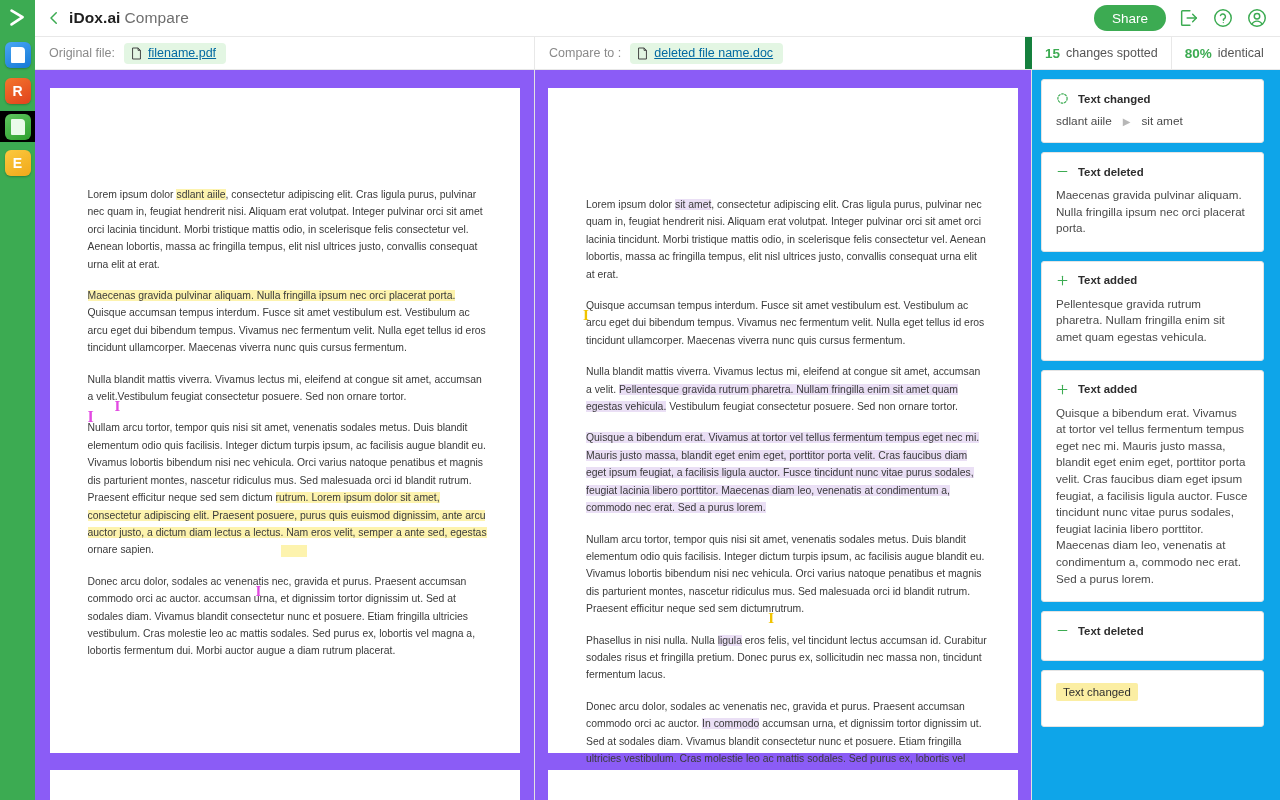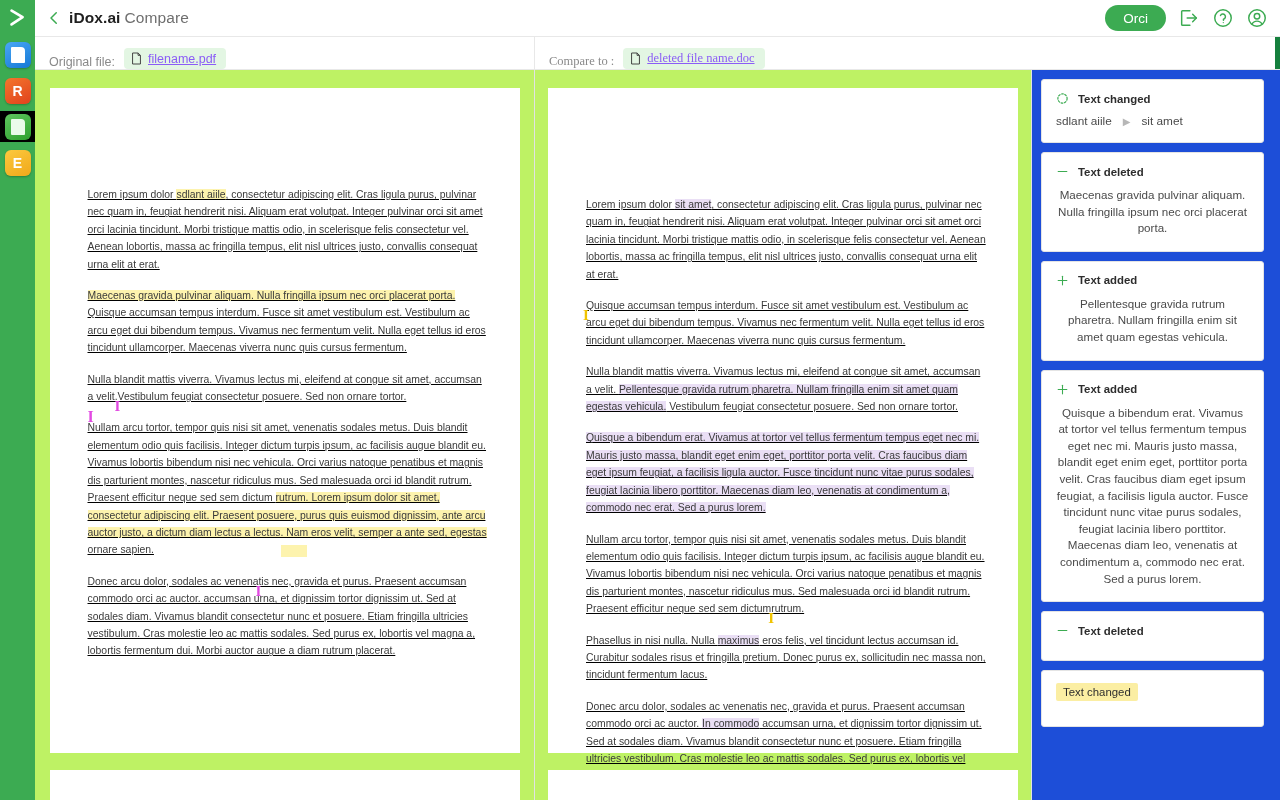--- a/index.html
+++ b/index.html
@@ -55,40 +55,40 @@
   .share-btn {
     background: #3cab52; color: #fff; border: none; border-radius: 15px;
     height: 26px; padding: 0 18px; font-size: 13.5px;
     font-family: "Liberation Sans", sans-serif; cursor: pointer;
   }
   .tb-icon { width: 22px; height: 22px; margin-left: 12px; color: #3cab52; cursor: pointer; }
   .tb-icon svg { width: 100%; height: 100%; display: block; }
 
   
   .filebar { height: 33px; flex: 0 0 33px; background: #fff; display: flex; border-bottom: 1px solid #e8e8e8; }
-  .fb-cell { display: flex; align-items: flex-end; height: 100%; padding: 0 16px 0 14px; }
+  .fb-cell { display: flex; align-items: center; height: 100%; padding: 0 16px 0 14px; }
   .fb-left  { width: 500px; flex: 0 0 500px; border-right: 1px solid #e8e8e8; }
-  .fb-mid   { flex: 1; border-right: 5px solid #15803d; font-family: Liberation Serif, serif; }
+  .fb-mid   { flex: 1; border-right: 7px solid #15803d; }
   .fb-label { font-size: 12.5px; color: #8a8a8a; margin-right: 9px; }
   .file-chip {
     background: #e3f6e3; border-radius: 4px; height: 21px;
     display: flex; align-items: center; padding: 0 10px 0 7px; gap: 6px; cursor: pointer;
   }
   .file-chip svg { width: 11px; height: 13px; color: #3b3b3b; flex: 0 0 11px; }
-  .file-chip span { font-size: 12.5px; color: #8b5cf6; text-decoration: underline; }
+  .file-chip span { font-size: 12.5px; color: #0369a1; text-decoration: underline; }
   .fb-stats { width: 248px; flex: 0 0 248px; display: flex; height: 100%; }
   .stat { display: flex; align-items: center; gap: 6px; padding: 0 13px; height: 100%; }
   .stat + .stat { border-left: 1px solid #e8e8e8; }
   .stat-num { color: #3cab52; font-size: 13.5px; font-weight: 600; }
   .stat-txt { color: #555; font-size: 12.5px; }
 
   
   .body { flex: 1; display: flex; min-height: 0; }
 
-  .doc-pane { background: #bef264; overflow: hidden; position: relative; text-decoration: underline; }
+  .doc-pane { background: #8b5cf6; overflow: hidden; position: relative; }
   .doc-left  { width: 500px; flex: 0 0 500px; border-right: 1px solid #e2e2e2; }
   .doc-right { flex: 1; border-right: 1px solid #e2e2e2; }
   .page {
     background: #fff; margin: 18px auto 0; position: relative;
   }
   .doc-left  .page { width: 470px; }
   .doc-right .page { width: 470px; }
   .page.p1 { height: 665px; }
   .page.p2 { height: 400px; margin-top: 17px; }
   .page-inner { padding: 98px 31px 0 38px; }
@@ -117,22 +117,22 @@
     font-family: "Liberation Serif", serif; font-size: 16px; font-weight: 700;
     color: #e24ae2; line-height: 16px;
   }
   .stray-hl {
     display: inline-block; width: 26px; height: 12px; background: #fdf3ae;
     margin-left: 127px; vertical-align: middle;
   }
 
   
   .changes {
-    width: 248px; flex: 0 0 248px; background: #1d4ed8;
-    overflow: hidden; padding: 9px 16px 0 9px; text-align: center;
+    width: 248px; flex: 0 0 248px; background: #0ea5e9;
+    overflow: hidden; padding: 9px 16px 0 9px;
   }
   .chg-card {
     background: #fff; border: 1px solid #e4e4e4; border-radius: 3px;
     padding: 12px 14px 14px; margin-bottom: 9px;
   }
   .chg-head { display: flex; align-items: center; gap: 9px; margin-bottom: 9px; }
   .chg-ico { width: 13px; height: 13px; flex: 0 0 13px; display:flex; align-items:center; justify-content:center; color:#3cab52; }
   .chg-ico svg { width: 100%; height: 100%; display: block; }
   .chg-title { font-size: 11.4px; font-weight: 700; color: #2d2d2d; }
   .chg-title.hl { background: #fbeea3; padding: 3px 7px; border-radius: 2px; font-weight: 400; }
@@ -177,21 +177,21 @@
     <div class="topbar">
       <div class="back-chevron">
         <svg viewBox="0 0 24 24" fill="none" stroke="currentColor" stroke-width="2" stroke-linecap="round" stroke-linejoin="round">
           <path d="M15 5 L8 12 L15 19"></path>
         </svg>
       </div>
       <div class="brand">
         <b>iDox.ai</b><span>Compare</span>
       </div>
       <div class="topbar-spacer"></div>
-      <button class="share-btn">Orci</button>
+      <button class="share-btn">Share</button>
       <div class="tb-icon">
         <svg viewBox="0 0 24 24" fill="none" stroke="currentColor" stroke-width="1.6" stroke-linecap="round" stroke-linejoin="round">
           <path d="M13 4 H5 a1 1 0 0 0 -1 1 v14 a1 1 0 0 0 1 1 h8"></path>
           <path d="M16 8 L20 12 L16 16"></path>
             <path d="M10 12 H20"></path>
         </svg>
       </div>
       <div class="tb-icon">
         <svg viewBox="0 0 24 24" fill="none" stroke="currentColor" stroke-width="1.6" stroke-linecap="round" stroke-linejoin="round">
           <circle cx="12" cy="12" r="9"></circle>
@@ -222,20 +222,30 @@
       <div class="fb-cell fb-mid">
         <span class="fb-label">Compare to :</span>
         <div class="file-chip">
           <svg viewBox="0 0 14 16" fill="none" stroke="currentColor" stroke-width="1.2">
               <path d="M2 1 H9 L12 4 V15 H2 Z"></path>
               <path d="M9 1 V4 H12"></path>
             </svg>
           <span>deleted file name.doc</span>
         </div>
       </div>
+      <div class="fb-stats">
+        <div class="stat">
+          <span class="stat-num">15</span>
+          <span class="stat-txt">changes spotted</span>
+        </div>
+        <div class="stat">
+          <span class="stat-num">80%</span>
+          <span class="stat-txt">identical</span>
+        </div>
+      </div>
     </div>
 
     <div class="body">
 
       <div class="doc-pane doc-left">
         <div class="page p1">
           <div class="page-inner" id="left-doc">
               <div class="doc-p"><span>Lorem ipsum dolor </span><span class="hl-del">sdlant aiile</span><span>, consectetur adipiscing elit. Cras ligula purus, pulvinar nec quam in, feugiat hendrerit nisi. Aliquam erat volutpat. Integer pulvinar orci sit amet orci lacinia tincidunt. Morbi tristique mattis odio, in scelerisque felis consectetur vel. Aenean lobortis, massa ac fringilla tempus, elit nisl ultrices justo, convallis consequat urna elit at erat.</span></div>
               <div class="doc-p"><span class="hl-del">Maecenas gravida pulvinar aliquam. Nulla fringilla ipsum nec orci placerat porta.</span><span> Quisque accumsan tempus interdum. Fusce sit amet vestibulum est. Vestibulum ac arcu eget dui bibendum tempus. Vivamus nec fermentum velit. Nulla eget tellus id eros tincidunt ullamcorper. Maecenas viverra nunc quis cursus fermentum.</span></div>
               <div class="doc-p"><span>Nulla blandit mattis viverra. Vivamus lectus mi, eleifend at congue sit amet, accumsan a velit.</span><span class="caret"></span><span>Vestibulum feugiat consectetur posuere. Sed non ornare tortor.</span></div>
@@ -247,21 +257,21 @@
       </div>
 
       <div class="doc-pane doc-right">
         <div class="page p1">
           <div class="page-inner" id="right-doc">
               <div class="doc-p"><span>Lorem ipsum dolor </span><span class="hl-add">sit amet</span><span>, consectetur adipiscing elit. Cras ligula purus, pulvinar nec quam in, feugiat hendrerit nisi. Aliquam erat volutpat. Integer pulvinar orci sit amet orci lacinia tincidunt. Morbi tristique mattis odio, in scelerisque felis consectetur vel. Aenean lobortis, massa ac fringilla tempus, elit nisl ultrices justo, convallis consequat urna elit at erat.</span></div>
               <div class="doc-p"><span class="caret y"></span><span>Quisque accumsan tempus interdum. Fusce sit amet vestibulum est. Vestibulum ac arcu eget dui bibendum tempus. Vivamus nec fermentum velit. Nulla eget tellus id eros tincidunt ullamcorper. Maecenas viverra nunc quis cursus fermentum.</span></div>
               <div class="doc-p"><span>Nulla blandit mattis viverra. Vivamus lectus mi, eleifend at congue sit amet, accumsan a velit. </span><span class="hl-add">Pellentesque gravida rutrum pharetra. Nullam fringilla enim sit amet quam egestas vehicula.</span><span> Vestibulum feugiat consectetur posuere. Sed non ornare tortor.</span></div>
               <div class="doc-p"><span class="hl-add">Quisque a bibendum erat. Vivamus at tortor vel tellus fermentum tempus eget nec mi. Mauris justo massa, blandit eget enim eget, porttitor porta velit. Cras faucibus diam eget ipsum feugiat, a facilisis ligula auctor. Fusce tincidunt nunc vitae purus sodales, feugiat lacinia libero porttitor. Maecenas diam leo, venenatis at condimentum a, commodo nec erat. Sed a purus lorem.</span></div>
               <div class="doc-p"><span>Nullam arcu tortor, tempor quis nisi sit amet, venenatis sodales metus. Duis blandit elementum odio quis facilisis. Integer dictum turpis ipsum, ac facilisis augue blandit eu. Vivamus lobortis bibendum nisi nec vehicula. Orci varius natoque penatibus et magnis dis parturient montes, nascetur ridiculus mus. Sed malesuada orci id blandit rutrum. Praesent efficitur neque sed sem dictum</span><span class="caret y"></span><span>rutrum.</span></div>
-              <div class="doc-p"><span>Phasellus in nisi nulla. Nulla </span><span class="hl-add">maximus</span><span> eros felis, vel tincidunt lectus accumsan id. Curabitur sodales risus et fringilla pretium. Donec purus ex, sollicitudin nec massa non, tincidunt fermentum lacus.</span></div>
+              <div class="doc-p"><span>Phasellus in nisi nulla. Nulla </span><span class="hl-add">ligula</span><span> eros felis, vel tincidunt lectus accumsan id. Curabitur sodales risus et fringilla pretium. Donec purus ex, sollicitudin nec massa non, tincidunt fermentum lacus.</span></div>
               <div class="doc-p"><span>Donec arcu dolor, sodales ac venenatis nec, gravida et purus. Praesent accumsan commodo orci ac auctor. </span><span class="hl-add">In commodo</span><span> accumsan urna, et dignissim tortor dignissim ut. Sed at sodales diam. Vivamus blandit consectetur nunc et posuere. Etiam fringilla ultricies vestibulum. Cras molestie leo ac mattis sodales. Sed purus ex, lobortis vel magna a, lobortis fermentum dui. Morbi auctor augue a diam rutrum placerat.</span></div>
             </div>
         </div>
         <div class="page p2"></div>
       </div>
 
       <div class="changes" id="changes-panel">
           <div class="chg-card">
             <div class="chg-head">
               <span class="chg-ico">

